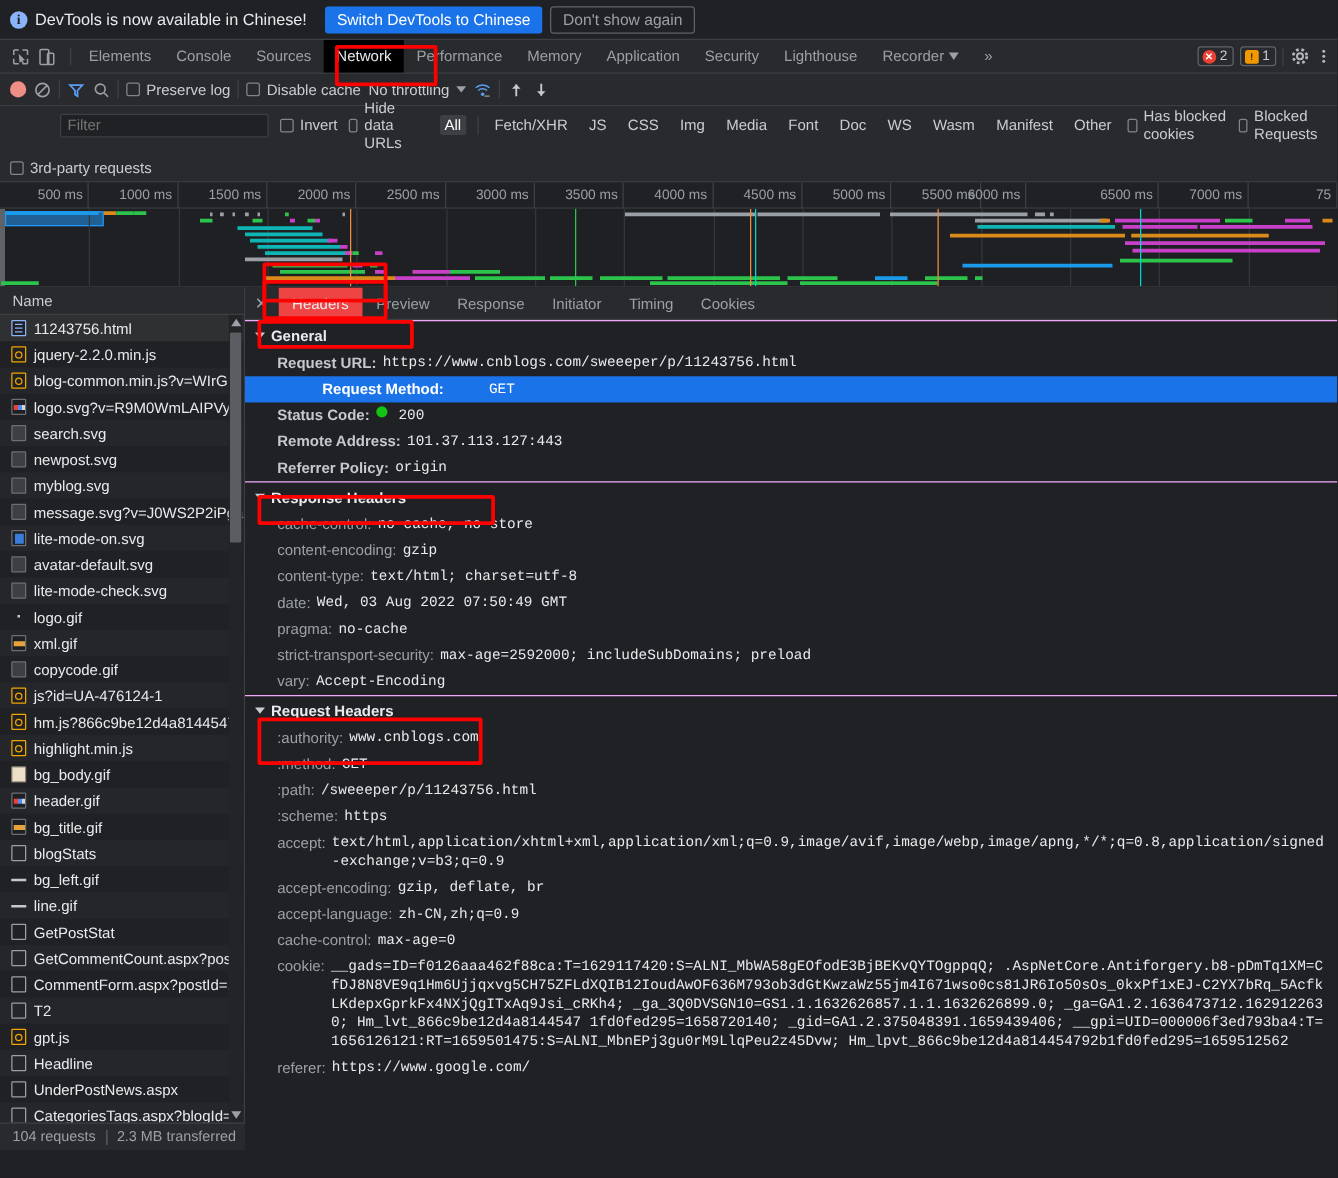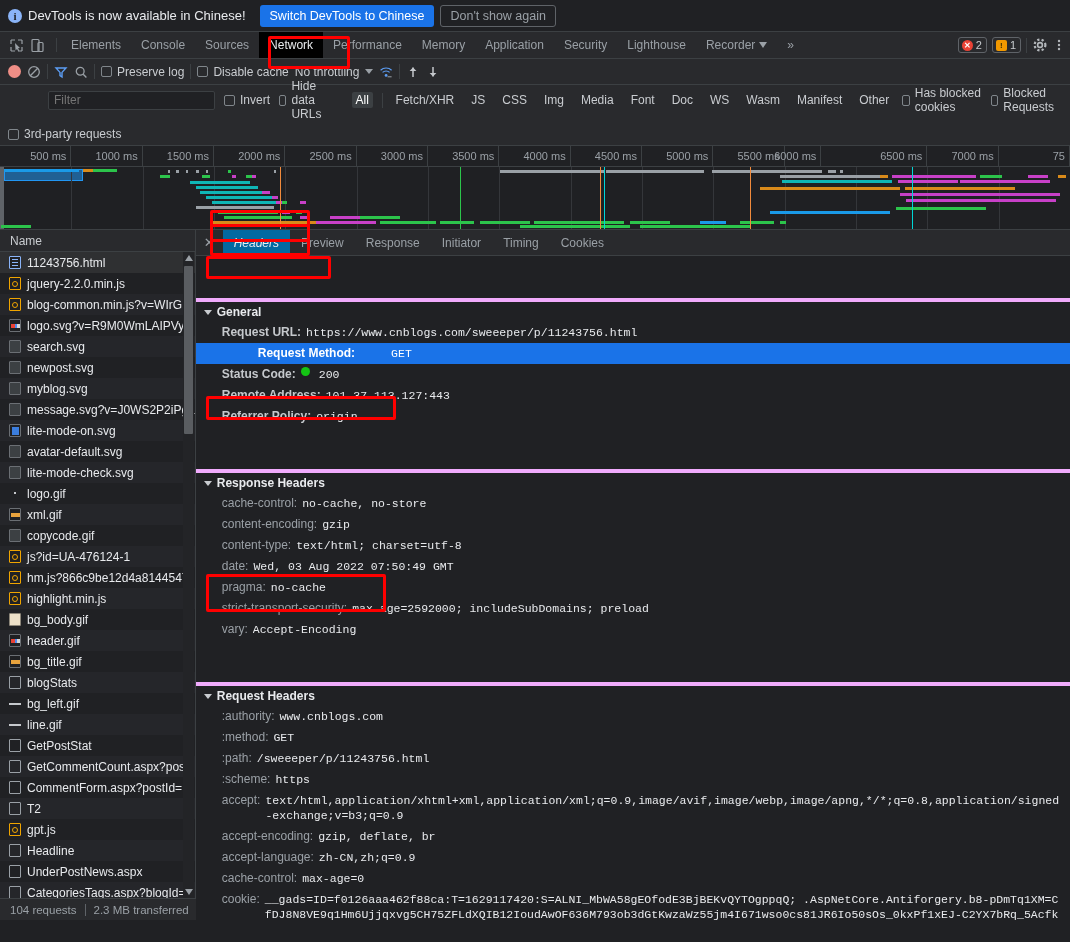--- a/index.html
+++ b/index.html
@@ -170,26 +170,26 @@
   #statusbar .sep { width: 1px; height: 12px; background: #5f6368; }
 
   
   #detail { flex: 1 1 auto; background: #202124; position: relative; overflow: hidden; }
   #dtabs {
     height: 26px; background: #292a2d; display: flex; align-items: stretch;
     border-bottom: 1px solid #3c4043; position: relative;
   }
   #dclose { display:flex; align-items:center; padding: 0 8px; color:#9aa0a6; font-size:13px; cursor:pointer; }
   .dtab { display: flex; align-items: center; padding: 0 11px; font-size: 12px; color: #9aa0a6; cursor: pointer; }
-  .dtab.active { background: #0369a1; color: #e8eaed; font-style: italic; }
+  .dtab.active { background: #ef4444; color: #e8eaed; }
 
   .sect-head {
     height: 24px; display: flex; align-items: center; gap: 5px;
     padding-left: 8px; color: #e8eaed; font-size: 12px; font-weight: bold;
-    border-top: 4px solid #f0abfc; cursor: pointer; margin-top: 42px;
+    border-top: 1px solid #f0abfc; cursor: pointer;
   }
   .tri { width:0;height:0;border-left:4px solid transparent;border-right:4px solid transparent;border-top:5px solid #c9ccd0; }
   .hrow {
     min-height: 21px; display: flex; align-items: flex-start;
     padding: 3px 8px 3px 26px; font-size: 12px; line-height: 15px;
   }
   .hrow.hl { background: #1a73e8; }
   .hname { color: #9aa0a6; font-family: "Liberation Sans", sans-serif; white-space: nowrap; flex: 0 0 auto; }
   .hrow.hl .hname, .hrow.hl .hval { color: #fff; margin-left: 36px; }
   .hname.b { color:#c5c8cc; }

